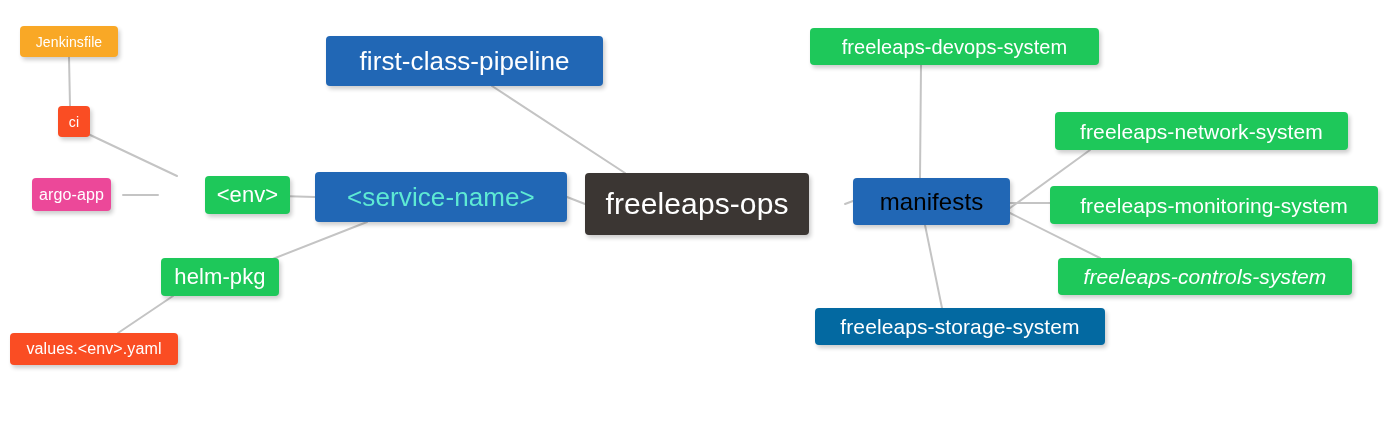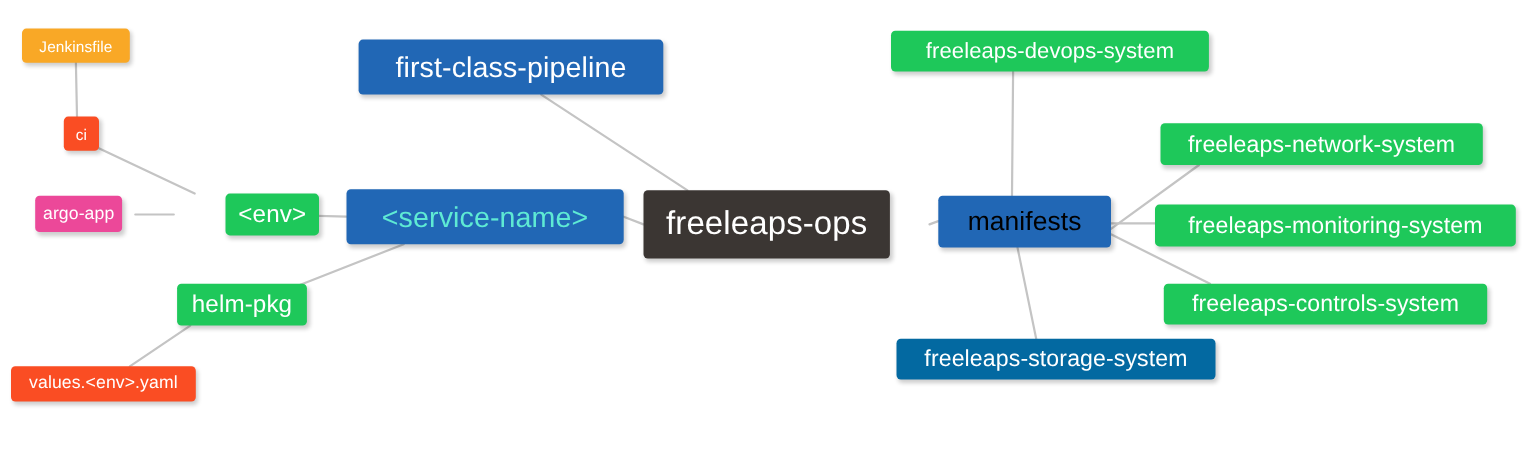--- a/index.html
+++ b/index.html
@@ -95,20 +95,20 @@
       </div>
       <div class="node" style="left: 798px; top: 28px; width: 289px; height: 37px; background: rgb(30, 200, 90); color: rgb(255, 255, 255); font-size: 20px; margin-left: 12px;">
         <span class="node-label">freeleaps-devops-system</span>
       </div>
       <div class="node" style="left: 1055px; top: 112px; width: 293px; height: 38px; background: rgb(30, 200, 90); color: rgb(255, 255, 255); font-size: 21px;">
         <span class="node-label">freeleaps-network-system</span>
       </div>
       <div class="node" style="left: 1050px; top: 186px; width: 328px; height: 38px; background: rgb(30, 200, 90); color: rgb(255, 255, 255); font-size: 21px;">
         <span class="node-label">freeleaps-monitoring-system</span>
       </div>
-      <div class="node" style="left: 1058px; top: 258px; width: 294px; height: 37px; background: rgb(30, 200, 90); color: rgb(255, 255, 255); font-size: 21px;">
+      <div class="node" style="left: 1058px; top: 258px; width: 294px; height: 37px; background: rgb(30, 200, 90); color: rgb(255, 255, 255); font-size: 21px; font-style: italic;">
         <span class="node-label">freeleaps-controls-system</span>
       </div>
       <div class="node" style="left: 815px; top: 308px; width: 290px; height: 37px; background: #0369a1; color: rgb(255, 255, 255); font-size: 21px;">
         <span class="node-label">freeleaps-storage-system</span>
       </div>
     </div>
 </div>
 
 </body></html>

